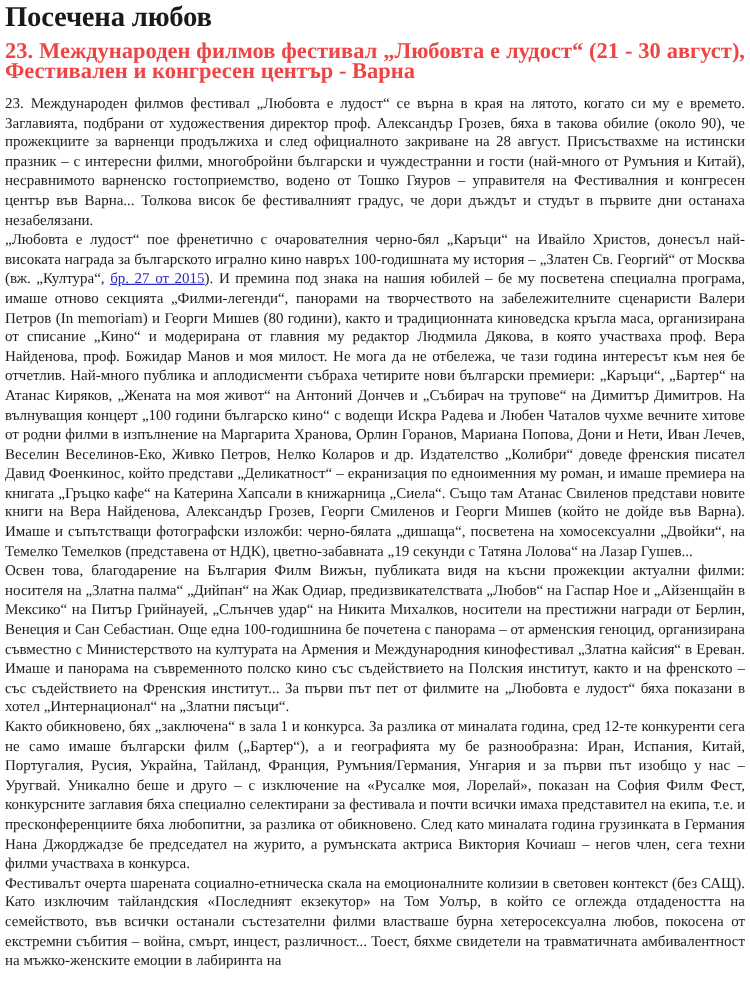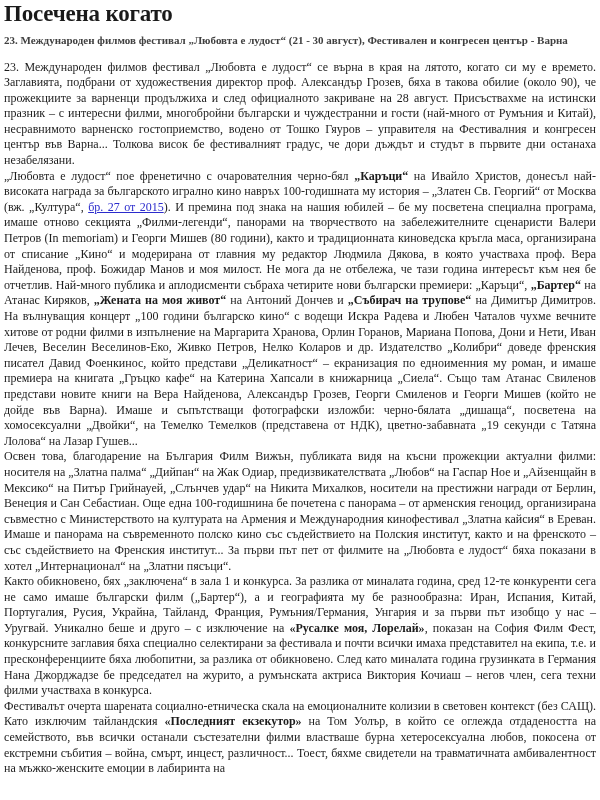--- a/index.html
+++ b/index.html
@@ -7,35 +7,35 @@
     width: 600px; height: 800px; overflow: hidden;
     font-family: "Liberation Serif", "DejaVu Serif", serif;
     color: #111111;
   }
   .page { padding: 0 4px 0 4px; }
   h1 {
     font-size: 23px; font-weight: bold; margin: 0; padding-top: 1px;
     line-height: 26px; letter-spacing: -0.2px; color: #1a1a1a;
   }
   h2 {
-    font-size: 11px; font-weight: bold; margin: 6px 0 11px 0;
-    line-height: 15.5px; text-align: justify; color: #404040;
+    font-size: 18px; font-weight: bold; margin: 6px 0 11px 0;
+    line-height: 15.5px; text-align: justify; color: #ef4444;
   }
   p {
     font-size: 12px; line-height: 15.6px; margin: 0;
     text-align: justify; color: #1c1c1c;
   }
-  b { font-weight: bold; }
+  b { font-weight: normal; }
   a { color: #2b2bcc; text-decoration: underline; }
 </style>
 </head>
 <body>
 
 <div class="page">
-  <h1>Посечена когато</h1>
+  <h1>Посечена любов</h1>
   <h2>23. Международен филмов фестивал „Любовта е лудост“ (21 - 30 август), Фестивален и конгресен център - Варна</h2>
   <div id="article-body">
       <p><span>23. Международен филмов фестивал „Любовта е лудост“ се върна в края на лятото, когато си му е времето. Заглавията, подбрани от художествения директор проф. Александър Грозев, бяха в такова обилие (около 90), че прожекциите за варненци продължиха и след официалното закриване на 28 август. Присъствахме на истински празник – с интересни филми, многобройни български и чуждестранни и гости (най-много от Румъния и Китай), несравнимото варненско гостоприемство, водено от Тошко Гяуров – управителя на Фестивалния и конгресен център във Варна... Толкова висок бе фестивалният градус, че дори дъждът и студът в първите дни останаха незабелязани.</span></p>
       <p><span>„Любовта е лудост“ пое френетично с очарователния черно-бял </span><b>„Каръци“</b><span> на Ивайло Христов, донесъл най-високата награда за българското игрално кино навръх 100-годишната му история – „Златен Св. Георгий“ от Москва (вж. „Култура“, </span><a href="#" style="color: rgb(43, 43, 204);">бр. 27 от 2015</a><span>). И премина под знака на нашия юбилей – бе му посветена специална програма, имаше отново секцията „Филми-легенди“, панорами на творчеството на забележителните сценаристи Валери Петров (In memoriam) и Георги Мишев (80 години), както и традиционната киноведска кръгла маса, организирана от списание „Кино“ и модерирана от главния му редактор Людмила Дякова, в която участваха проф. Вера Найденова, проф. Божидар Манов и моя милост. Не мога да не отбележа, че тази година интересът към нея бе отчетлив. Най-много публика и аплодисменти събраха четирите нови български премиери: „Каръци“, </span><b>„Бартер“</b><span> на Атанас Киряков, </span><b>„Жената на моя живот“</b><span> на Антоний Дончев и </span><b>„Събирач на трупове“</b><span> на Димитър Димитров. На вълнуващия концерт „100 години българско кино“ с водещи Искра Радева и Любен Чаталов чухме вечните хитове от родни филми в изпълнение на Маргарита Хранова, Орлин Горанов, Мариана Попова, Дони и Нети, Иван Лечев, Веселин Веселинов-Еко, Живко Петров, Нелко Коларов и др. Издателство „Колибри“ доведе френския писател Давид Фоенкинос, който представи „Деликатност“ – екранизация по едноименния му роман, и имаше премиера на книгата „Гръцко кафе“ на Катерина Хапсали в книжарница „Сиела“. Също там Атанас Свиленов представи новите книги на Вера Найденова, Александър Грозев, Георги Смиленов и Георги Мишев (който не дойде във Варна). Имаше и съпътстващи фотографски изложби: черно-бялата „дишаща“, посветена на хомосексуални „Двойки“, на Темелко Темелков (представена от НДК), цветно-забавната „19 секунди с Татяна Лолова“ на Лазар Гушев...</span></p>
       <p><span>Освен това, благодарение на България Филм Вижън, публиката видя на късни прожекции актуални филми: носителя на „Златна палма“ „Дийпан“ на Жак Одиар, предизвикателствата „Любов“ на Гаспар Ное и „Айзенщайн в Мексико“ на Питър Грийнауей, „Слънчев удар“ на Никита Михалков, носители на престижни награди от Берлин, Венеция и Сан Себастиан. Още една 100-годишнина бе почетена с панорама – от арменския геноцид, организирана съвместно с Министерството на културата на Армения и Международния кинофестивал „Златна кайсия“ в Ереван. Имаше и панорама на съвременното полско кино със съдействието на Полския институт, както и на френското – със съдействието на Френския институт... За първи път пет от филмите на „Любовта е лудост“ бяха показани в хотел „Интернационал“ на „Златни пясъци“.</span></p>
       <p><span>Както обикновено, бях „заключена“ в зала 1 и конкурса. За разлика от миналата година, сред 12-те конкуренти сега не само имаше български филм („Бартер“), а и географията му бе разнообразна: Иран, Испания, Китай, Португалия, Русия, Украйна, Тайланд, Франция, Румъния/Германия, Унгария и за първи път изобщо у нас – Уругвай. Уникално беше и друго – с изключение на </span><b>«Русалке моя, Лорелай»</b><span>, показан на София Филм Фест, конкурсните заглавия бяха специално селектирани за фестивала и почти всички имаха представител на екипа, т.е. и пресконференциите бяха любопитни, за разлика от обикновено. След като миналата година грузинката в Германия Нана Джорджадзе бе председател на журито, а румънската актриса Виктория Кочиаш – негов член, сега техни филми участваха в конкурса.</span></p>
       <p><span>Фестивалът очерта шарената социално-етническа скала на емоционалните колизии в световен контекст (без САЩ). Като изключим тайландския </span><b>«Последният екзекутор»</b><span> на Том Уолър, в който се оглежда отдадеността на семейството, във всички останали състезателни филми властваше бурна хетеросексуална любов, покосена от екстремни събития – война, смърт, инцест, различност... Тоест, бяхме свидетели на травматичната амбивалентност на мъжко-женските емоции в лабиринта на</span></p>
     </div>
 </div>
 

